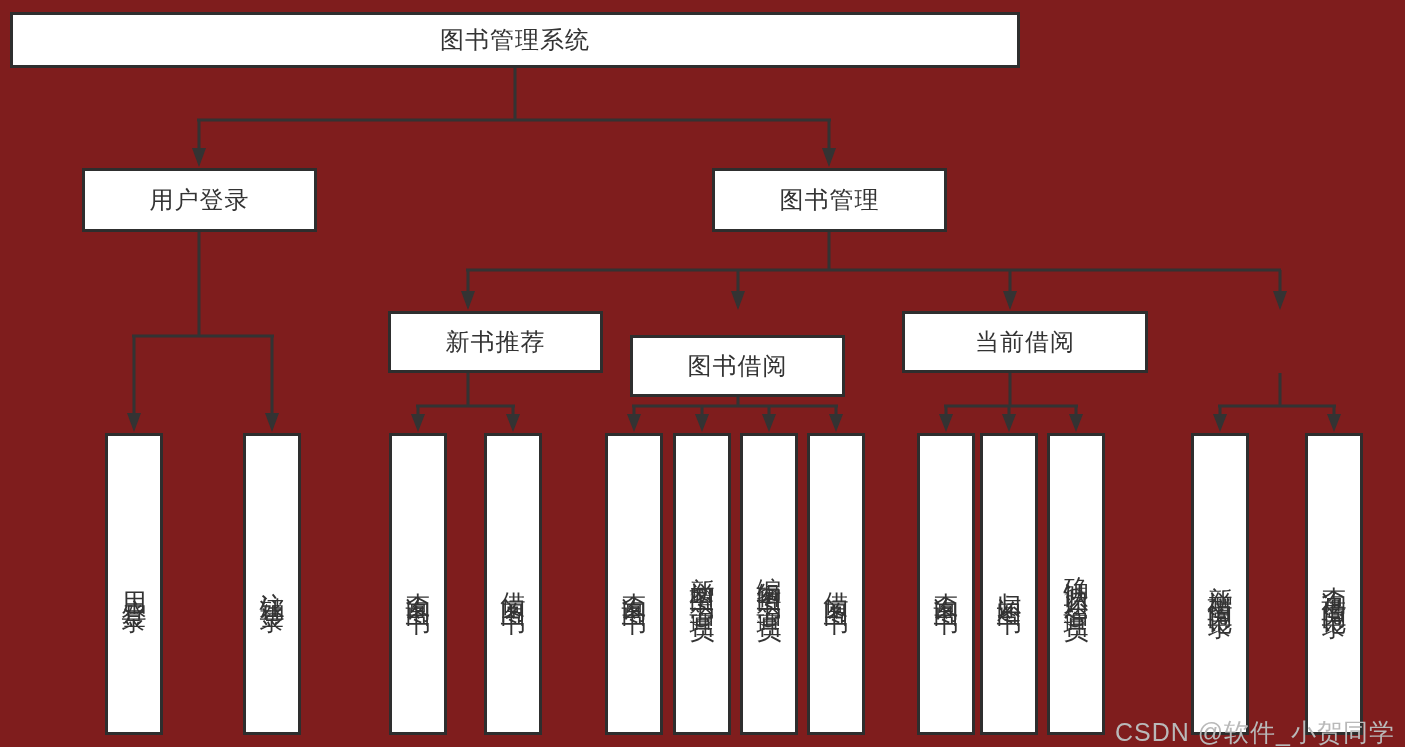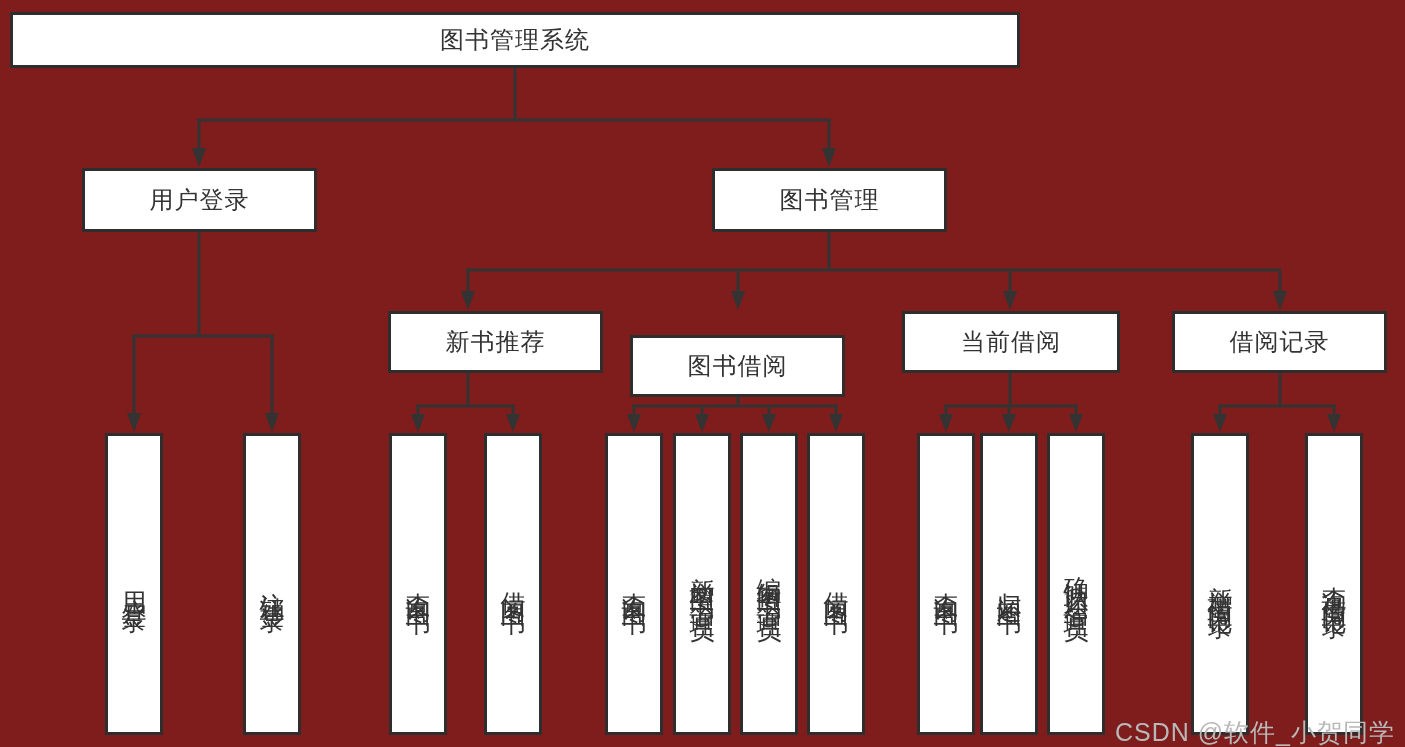--- a/index.html
+++ b/index.html
@@ -52,21 +52,21 @@
     font-size: 25px;
     letter-spacing: 6px;
     line-height: 1;
   }
   
   #root  { left: 10px;   top: 12px;  width: 1010px; height: 56px; }
   #l2-0  { left: 82px;   top: 168px; width: 235px;  height: 64px; }
   #l2-1  { left: 712px;  top: 168px; width: 235px;  height: 64px; }
   #l3-0  { left: 360px;  top: 311px; width: 215px;  height: 62px; margin-left: 28px; }
   #l3-1  { left: 630px;  top: 311px; width: 215px;  height: 62px; margin-top: 24px; }
-  #l3-2  { left: 902px;  top: 311px; width: 218px;  height: 62px; }
+  #l3-2  { left: 902px;  top: 311px; width: 246px;  height: 62px; }
   #l3-3  { left: 1172px; top: 311px; width: 215px;  height: 62px; }
   
   #g1-0 { left: 105px; }
   #g1-1 { left: 243px; }
   #g2-0 { left: 389px; }
   #g2-1 { left: 484px; }
   #g3-0 { left: 605px; }
   #g3-1 { left: 673px; }
   #g3-2 { left: 740px; }
   #g3-3 { left: 807px; }
@@ -131,21 +131,20 @@
   </svg>
 
   <div class="node" id="root">图书管理系统</div>
 
   <div class="node" id="l2-0">用户登录</div>
   <div class="node" id="l2-1">图书管理</div>
 
   <div class="node" id="l3-0">新书推荐</div>
   <div class="node" id="l3-1">图书借阅</div>
   <div class="node" id="l3-2">当前借阅</div>
-  <div class="node" id="l3-3">借阅记录</div>
 
   <div class="leaf" id="g1-0">
     <span class="vtext">用户登录</span>
   </div>
   <div class="leaf" id="g1-1">
     <span class="vtext">注销登录</span>
   </div>
 
   <div class="leaf" id="g2-0">
     <span class="vtext">查询图书</span>

